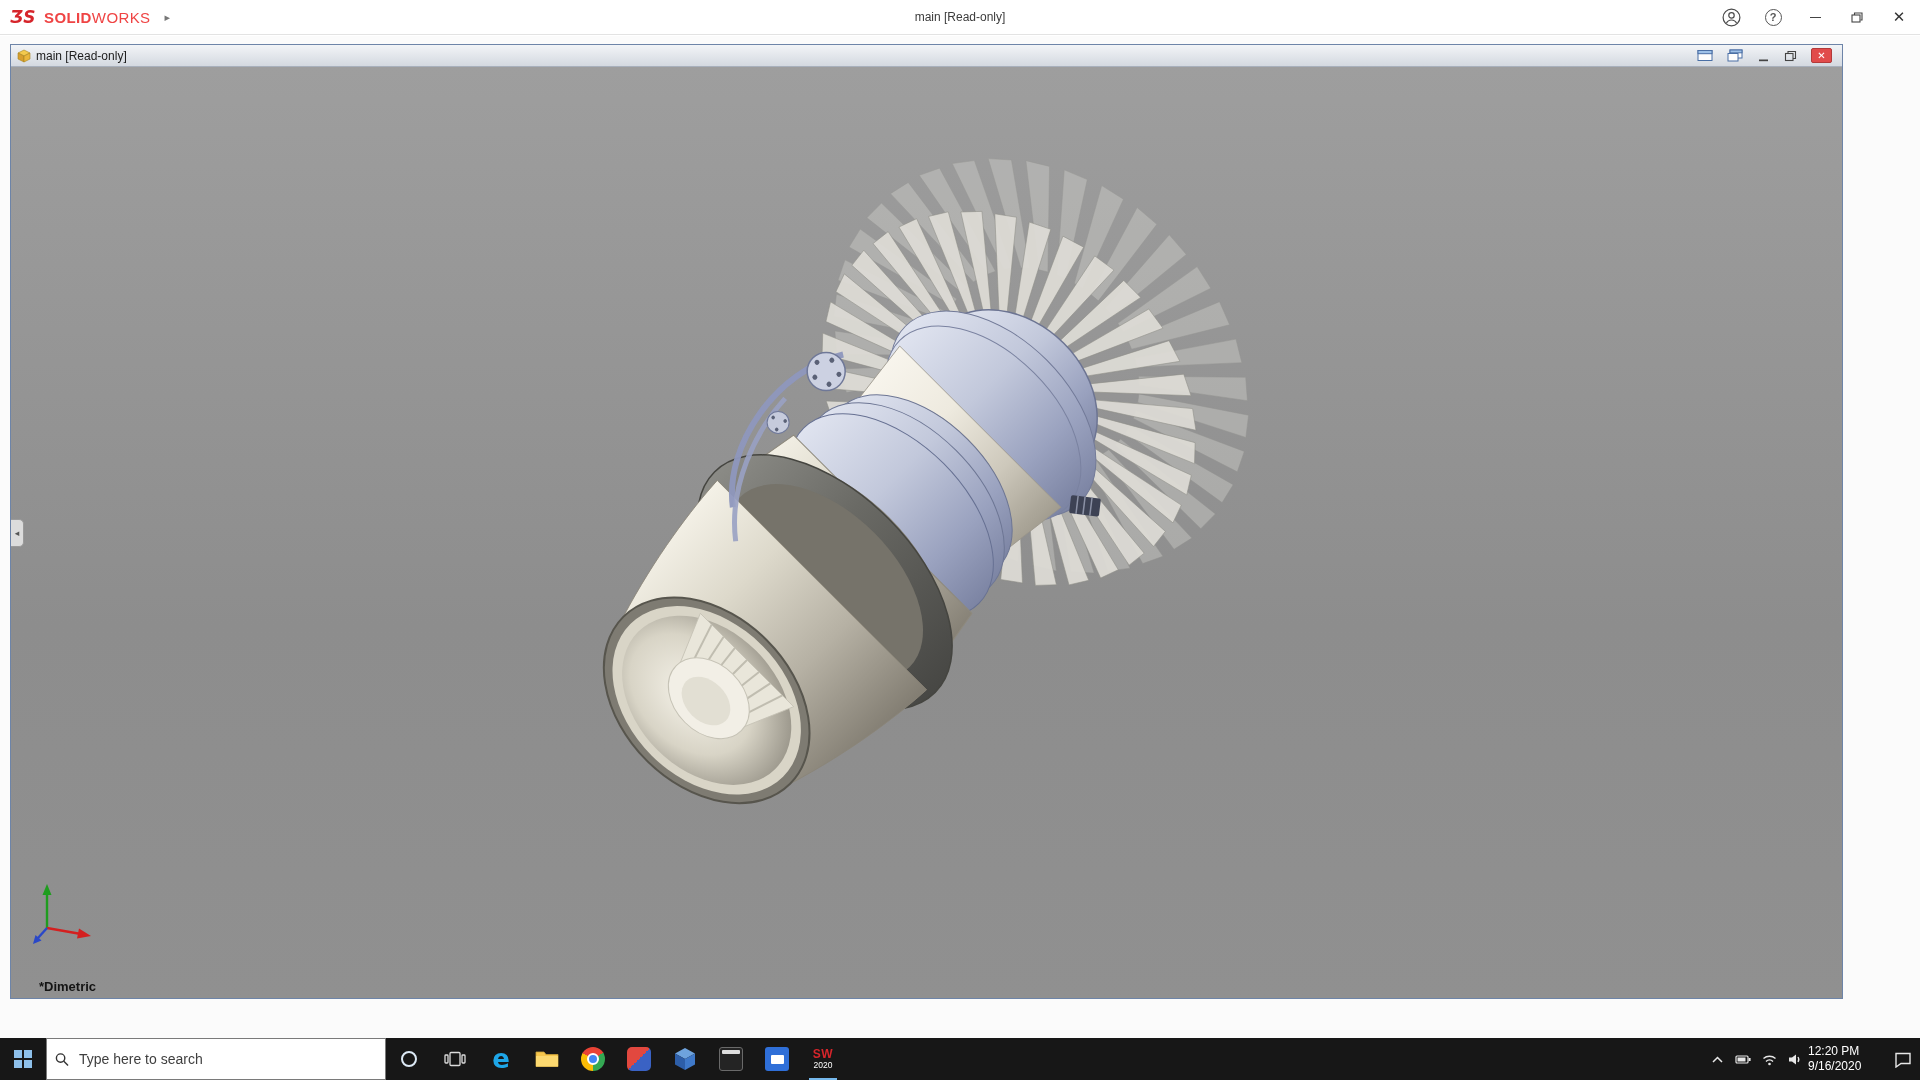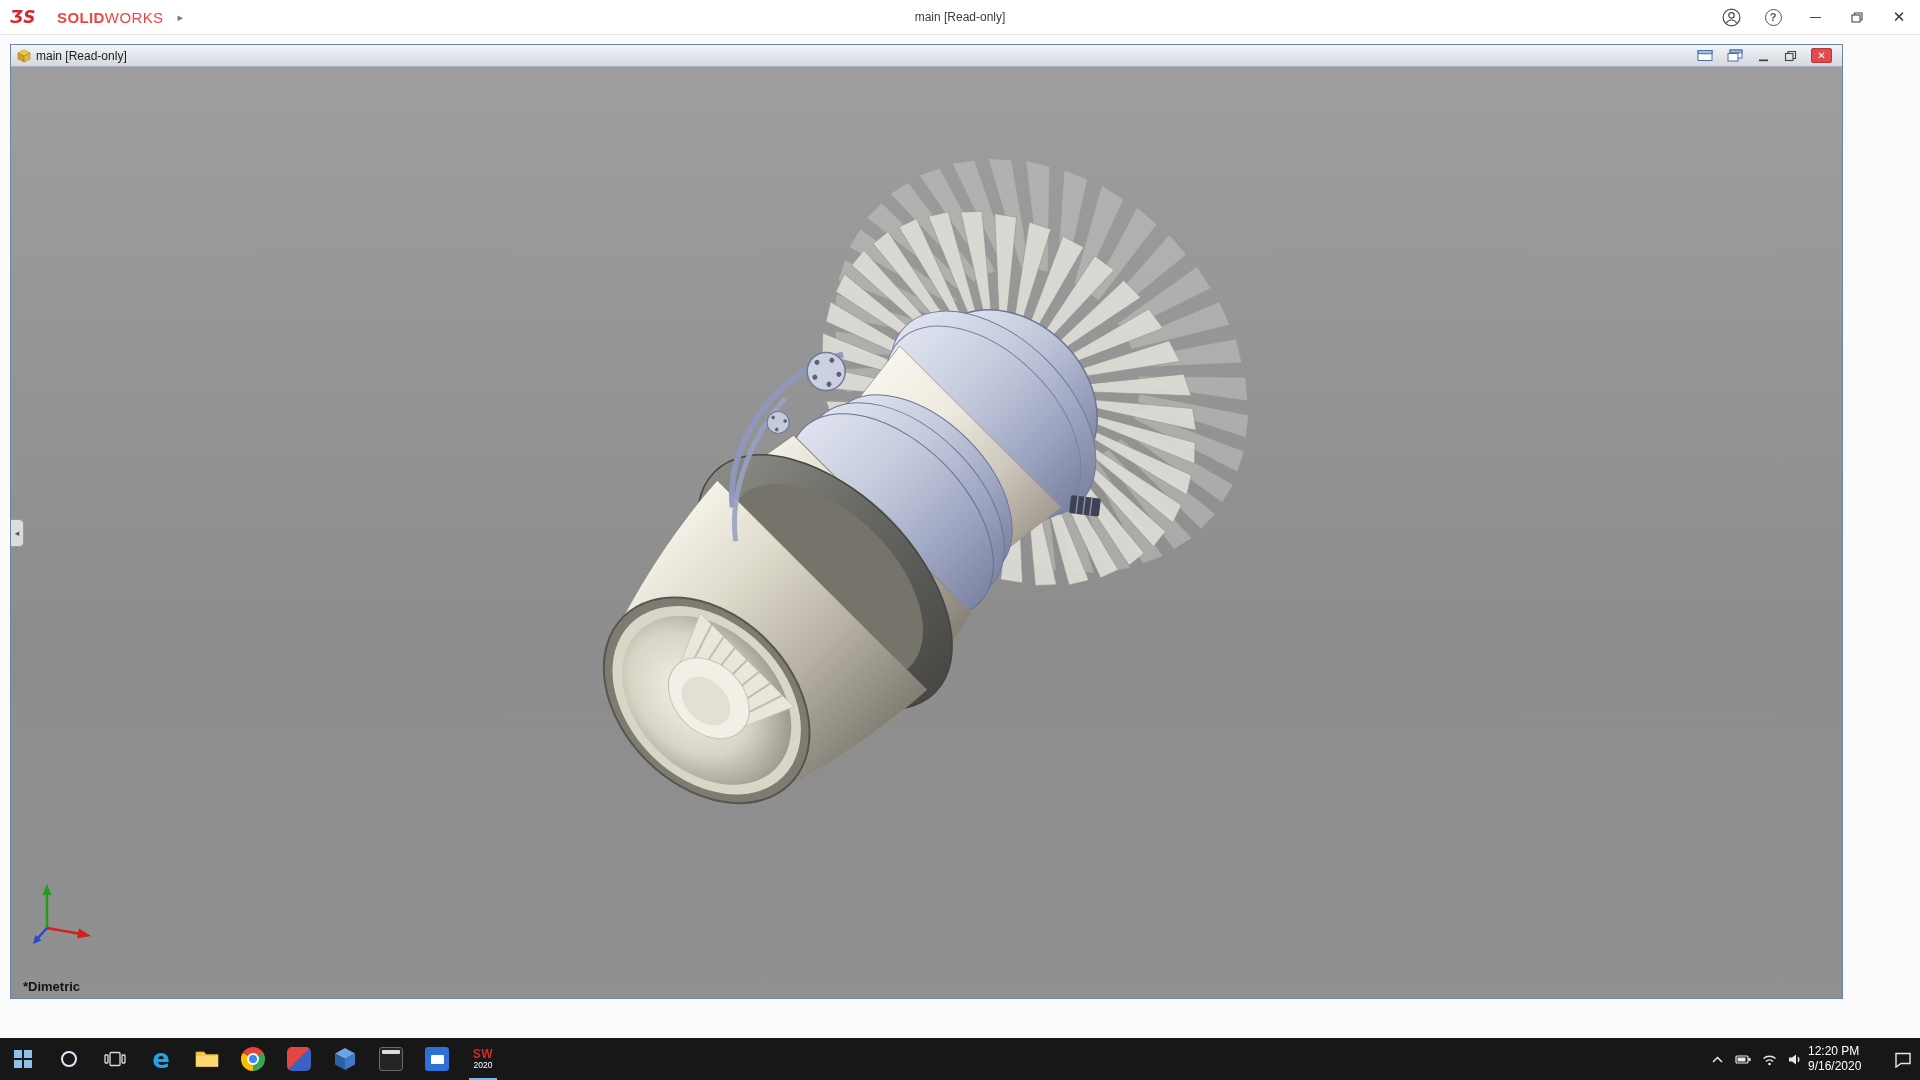--- a/index.html
+++ b/index.html
@@ -2,21 +2,21 @@
 <html><head>
 <meta charset="utf-8">
 <style>
   *{box-sizing:border-box;}
   html,body{margin:0;padding:0;width:1920px;height:1080px;overflow:hidden;
     font-family:"Liberation Sans","DejaVu Sans",sans-serif;background:#fff;}
 
   
   .titlebar{position:absolute;top:0;left:0;right:0;height:35px;background:#ffffff;
     border-bottom:1px solid #e3e3e3;display:flex;align-items:center;z-index:5;}
-  .brand{display:flex;align-items:center;padding-left:10px;gap:21px;}
+  .brand{display:flex;align-items:center;padding-left:10px;gap:8px;}
   .brand-text{font-size:15px;letter-spacing:.4px;color:#ef4444;font-weight:700;}
   .brand-light{font-weight:400;}
   .brand-arrow{margin-left:14px;color:#777;font-size:11px;cursor:pointer;}
   .app-title{position:absolute;left:50%;transform:translateX(-50%);font-size:12px;color:#3c3c3c;}
   .tb-controls{margin-left:auto;display:flex;align-items:center;height:100%;}
   .tb-btn{width:42px;height:100%;display:flex;align-items:center;justify-content:center;color:#444;cursor:pointer;}
   .qmark{width:17px;height:17px;border:1.4px solid #555;border-radius:50%;font-size:11px;
     display:flex;align-items:center;justify-content:center;color:#555;font-weight:700;}
   .minline{display:inline-block;width:11px;border-bottom:1.6px solid #444;}
   .closex{font-size:15px;color:#333;}
@@ -31,21 +31,21 @@
   .doc-close{width:21px;height:15px;background:#e14b4b;border:1px solid #b23a3a;border-radius:2px;
     color:#fff;font-size:10px;font-weight:700;line-height:1;display:flex;align-items:center;justify-content:center;cursor:pointer;}
 
   .viewport{position:absolute;left:0;right:0;top:22px;bottom:0;overflow:hidden;
     background:linear-gradient(180deg,#9e9e9e,#8d8d8d 60%,#909090);}
   .engine{position:absolute;left:476px;top:63px;}
   .panel-tab{position:absolute;left:0;top:50%;margin-top:-14px;width:13px;height:28px;background:#dcdcdc;
     border:1px solid #9a9a9a;border-left:none;border-radius:0 5px 5px 0;display:flex;align-items:center;
     justify-content:center;font-size:9px;color:#555;cursor:pointer;}
   .triad{position:absolute;left:18px;bottom:42px;}
-  .view-label{position:absolute;left:12px;bottom:4px;font-size:13px;font-weight:700;color:#141414;}
+  .view-label{position:absolute;left:28px;bottom:4px;font-size:13px;font-weight:700;color:#141414;}
 
   
   .taskbar{position:absolute;left:0;right:0;bottom:0;height:42px;background:#171717;display:flex;align-items:stretch;z-index:9;}
   .tb-cell{width:46px;display:flex;align-items:center;justify-content:center;cursor:pointer;position:relative;flex:none;}
   .search-box{width:340px;background:#ffffff;border:1px solid #7a7a7a;display:flex;align-items:center;
     padding:0 8px;gap:8px;flex:none;}
   .search-box input{border:none;outline:none;font-size:14px;width:100%;font-family:inherit;color:#222;background:transparent;}
   .search-box input::placeholder{color:#3f3f3f;}
   .ring{width:16px;height:16px;border:2px solid #dce9f5;border-radius:50%;}
   .edge-e{font-size:26px;font-weight:700;color:#1ea6e8;line-height:1;font-family:"DejaVu Sans",sans-serif;}
@@ -376,20 +376,27 @@
 <div class="taskbar">
   <div class="tb-cell">
     <svg width="18" height="18" viewBox="0 0 18 18" fill="#8ec0ea">
       <rect x="0" y="0" width="8" height="8"></rect>
         <rect x="10" y="0" width="8" height="8"></rect>
       <rect x="0" y="10" width="8" height="8"></rect>
         <rect x="10" y="10" width="8" height="8"></rect>
     </svg>
   </div>
 
+  <div class="search-box">
+    <svg width="15" height="15" viewBox="0 0 15 15" fill="none" stroke="#333" stroke-width="1.5">
+      <circle cx="6" cy="6" r="4.5"></circle>
+        <line x1="9.5" y1="9.5" x2="14" y2="14"></line>
+    </svg>
+    <input type="text" placeholder="Type here to search" style="">
+  </div>
 
   <div class="tb-cell">
       <div class="ring"></div>
     </div>
 
   <div class="tb-cell">
     <svg width="22" height="16" viewBox="0 0 22 16" fill="none" stroke="#dcdcdc" stroke-width="1.3">
       <rect x="6" y="1.5" width="10" height="13" rx="1"></rect>
       <rect x="1" y="4" width="3" height="8" rx="0.8"></rect>
       <rect x="18" y="4" width="3" height="8" rx="0.8"></rect>

